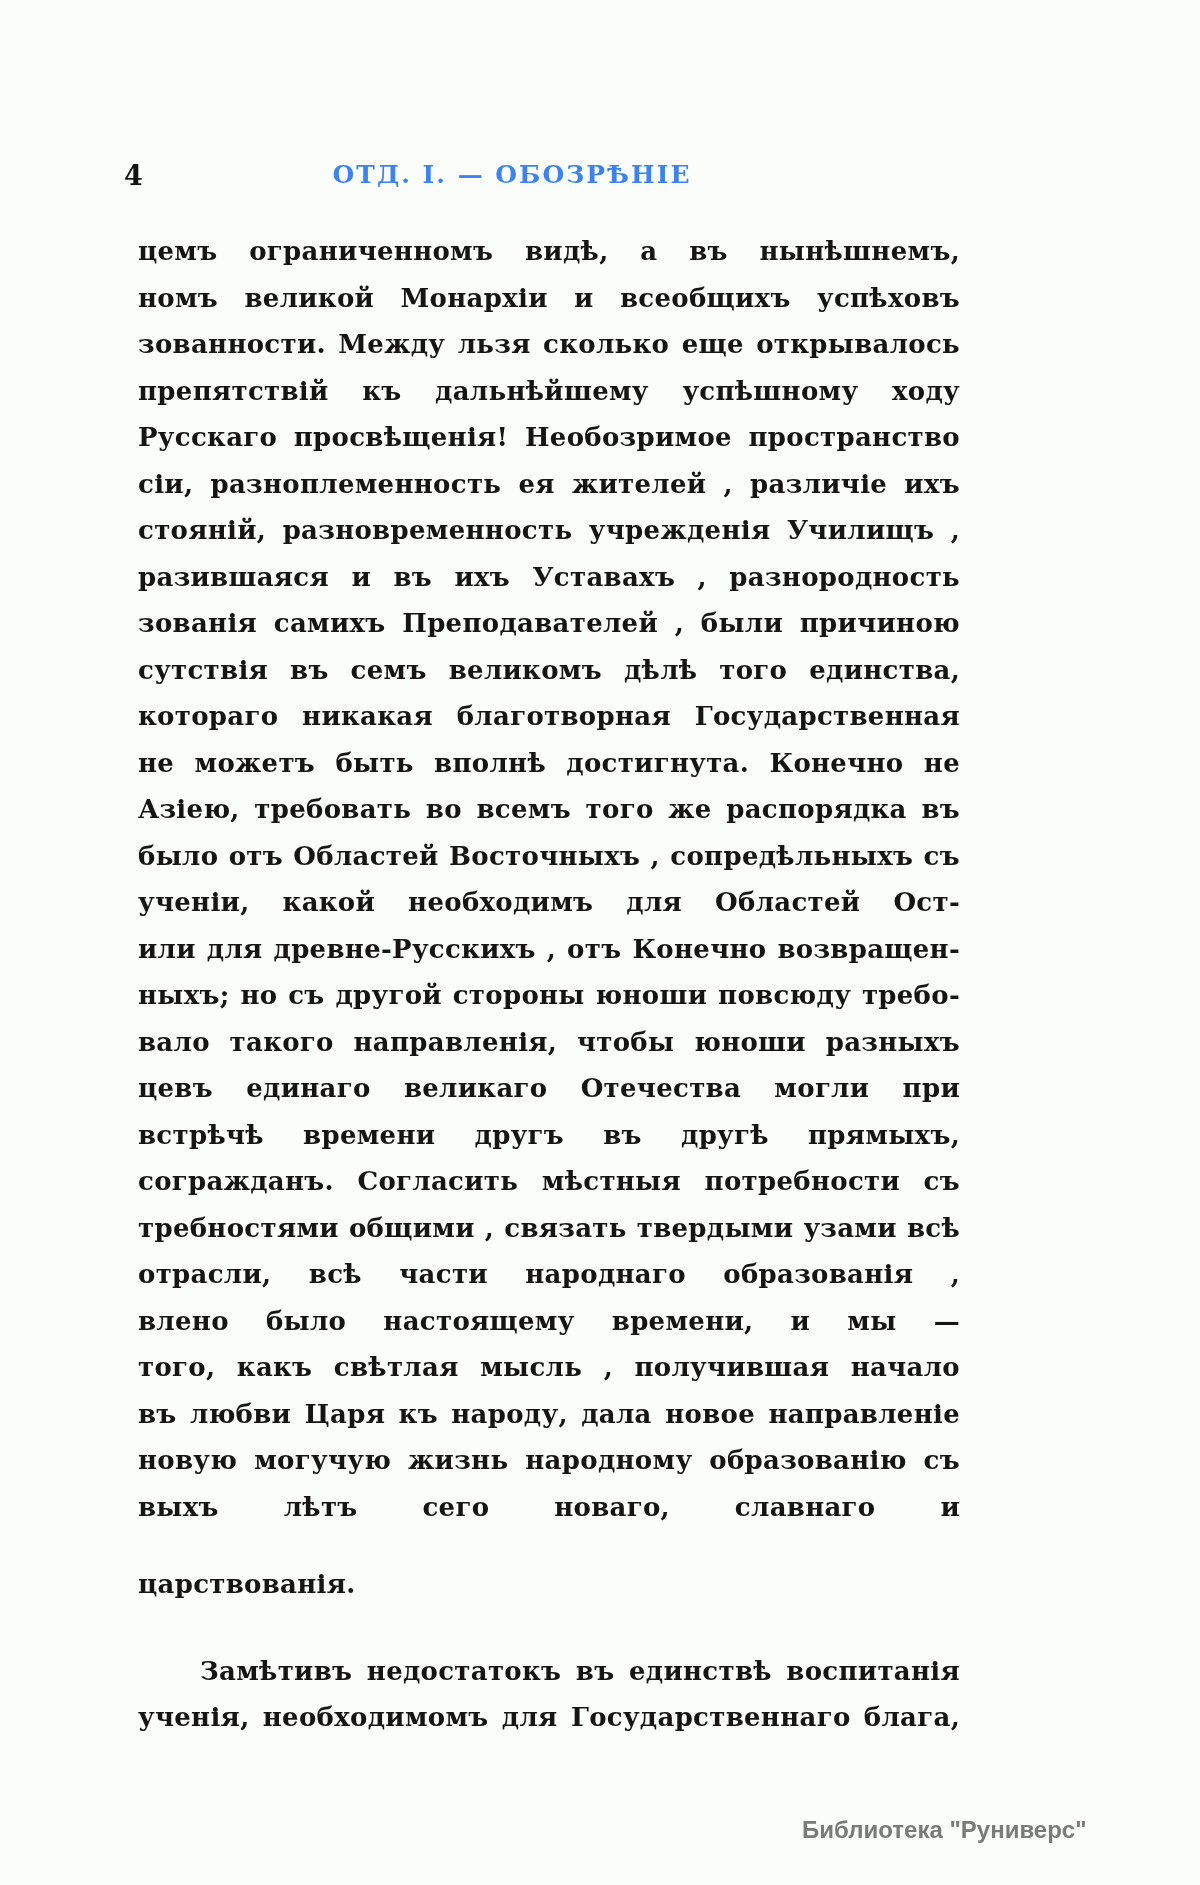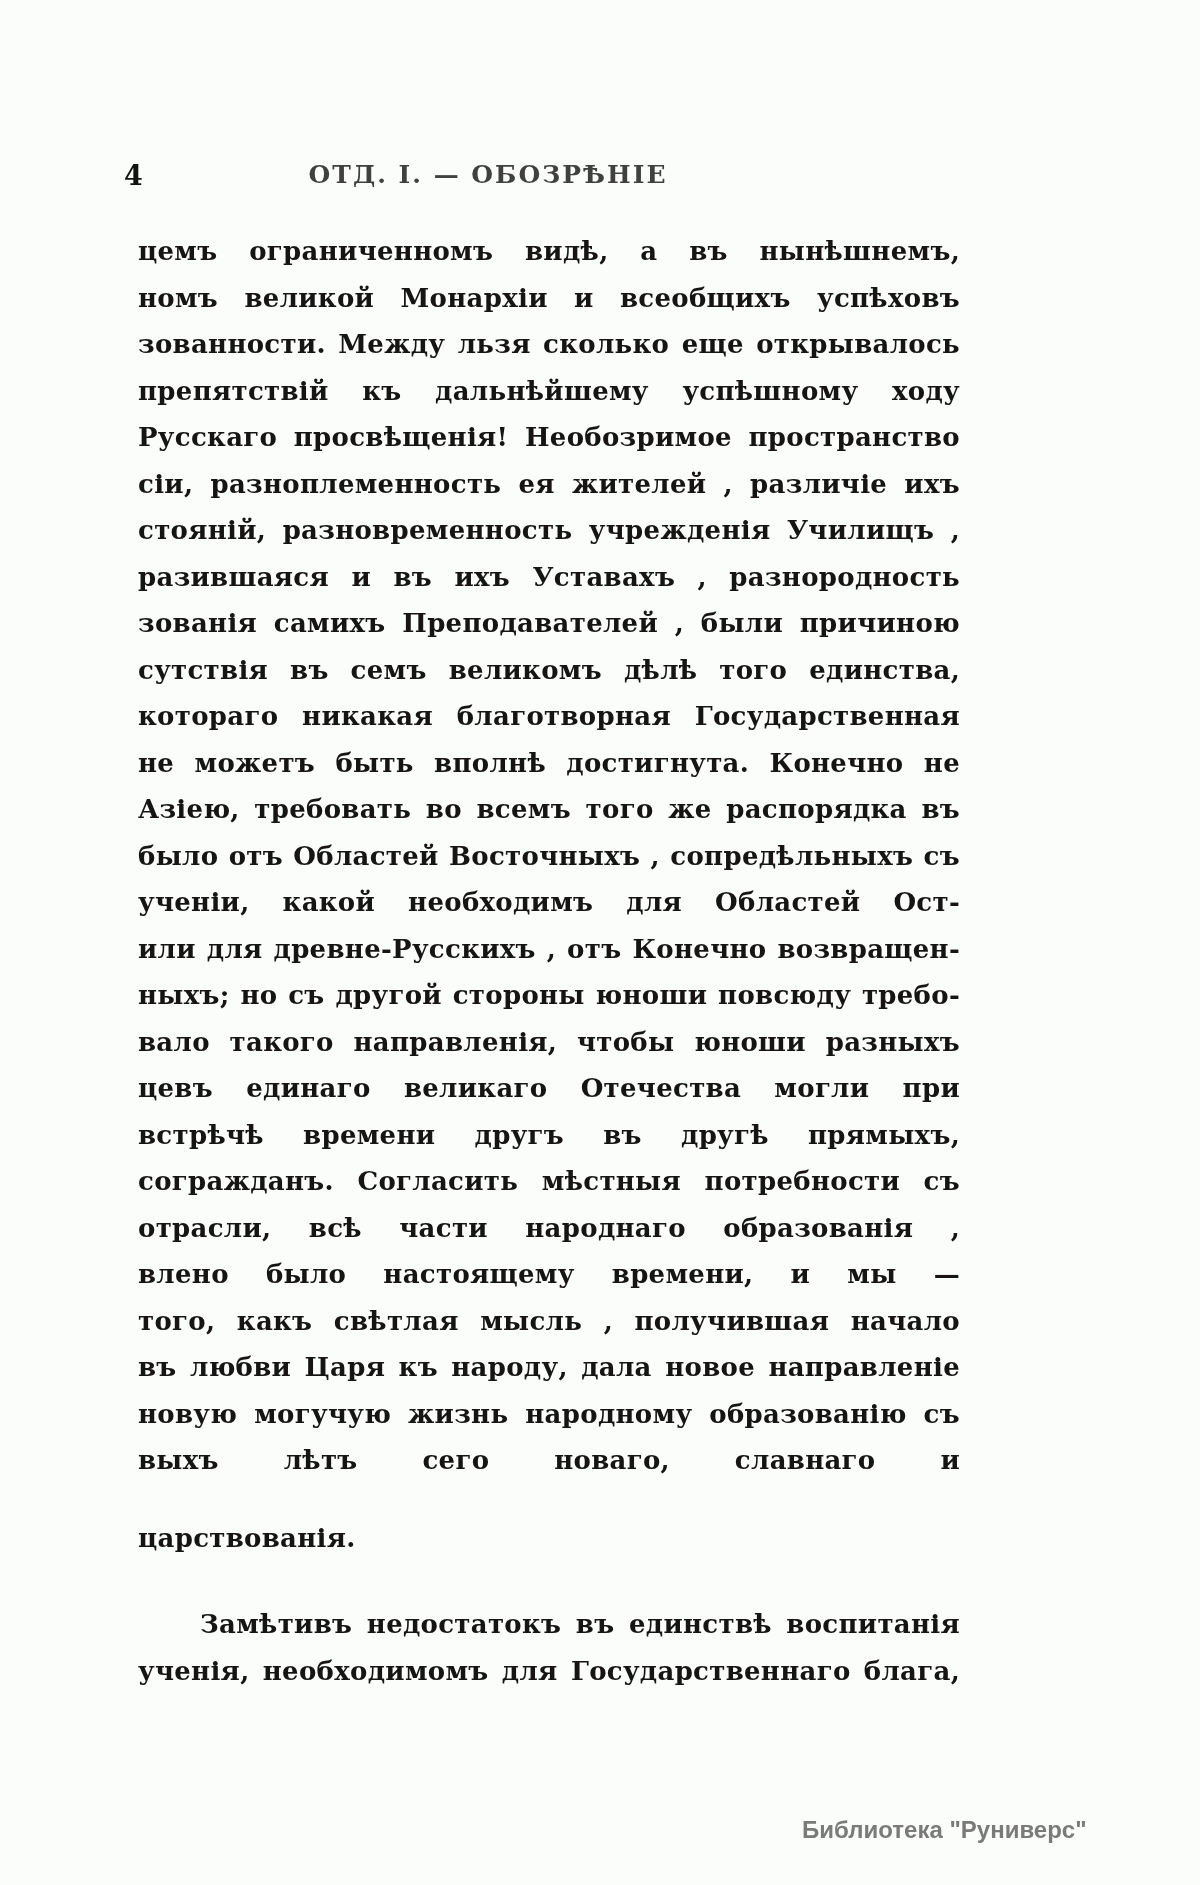--- a/index.html
+++ b/index.html
@@ -30,22 +30,23 @@
   .running-header {
     position: absolute;
     left: 138px;
     top: 160px;
     width: 700px;
     text-align: center;
     font-family: "DejaVu Serif", serif;
     font-weight: bold;
     font-size: 25px;
     letter-spacing: 2px;
-    color: #404040;
+    color: #3b82f6;
     white-space: nowrap;
+    padding-left: 24px;
   }
   .body-block {
     position: absolute;
     left: 138px;
     top: 228px;
     width: 822px;
     font-family: "DejaVu Serif", serif;
     font-weight: bold;
     font-size: 26px;
     color: #161514;
@@ -108,20 +109,21 @@
       <div class="ln">не можетъ быть вполнѣ достигнута. Конечно не льзя</div>
       <div class="ln">Азіею, требовать во всемъ того же распорядка въ</div>
       <div class="ln">было отъ Областей Восточныхъ , сопредѣльныхъ съ</div>
       <div class="ln">ученіи, какой необходимъ для Областей Ост-Зейскихъ</div>
       <div class="ln">или для древне-Русскихъ , отъ Конечно возвращен-</div>
       <div class="ln">ныхъ; но съ другой стороны юноши повсюду требо-</div>
       <div class="ln">вало такого направленія, чтобы юноши разныхъ кон-</div>
       <div class="ln">цевъ единаго великаго Отечества могли при первой</div>
       <div class="ln">встрѣчѣ времени другъ въ другѣ прямыхъ, ближнихъ</div>
       <div class="ln">согражданъ. Согласить мѣстныя потребности съ по-</div>
+      <div class="ln">требностями общими , связать твердыми узами всѣ</div>
       <div class="ln">отрасли, всѣ части народнаго образованія , предоста-</div>
       <div class="ln">влено было настоящему времени, и мы — свидѣтели</div>
       <div class="ln">того, какъ свѣтлая мысль , получившая начало свое</div>
       <div class="ln">въ любви Царя къ народу, дала новое направленіе и</div>
       <div class="ln">новую могучую жизнь народному образованію съ пер-</div>
       <div class="ln">выхъ лѣтъ сего новаго, славнаго и благоденственнаго</div>
       <div class="ln endpara">царствованія.</div>
     </div>
 
     <div class="paragraph paragraph-2">

